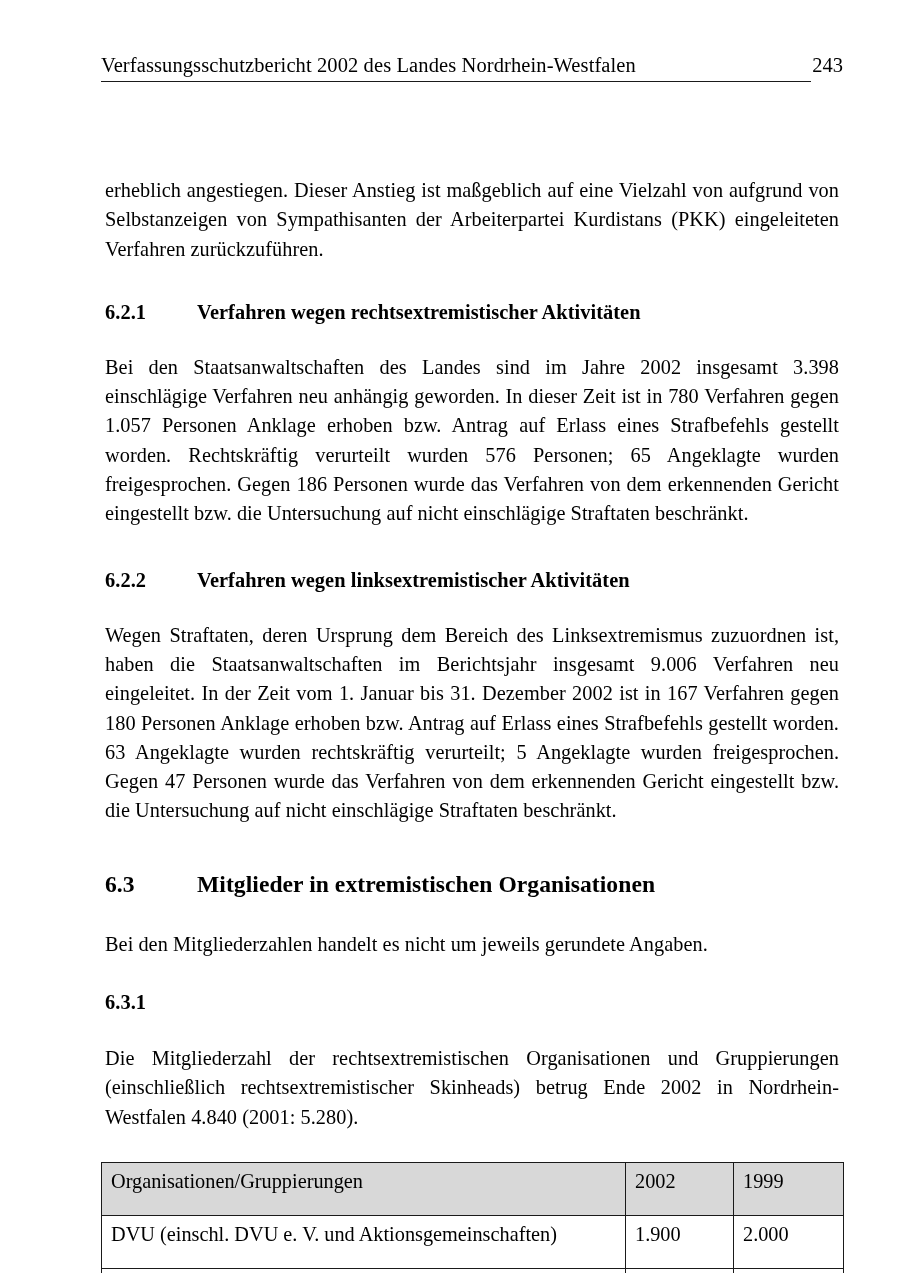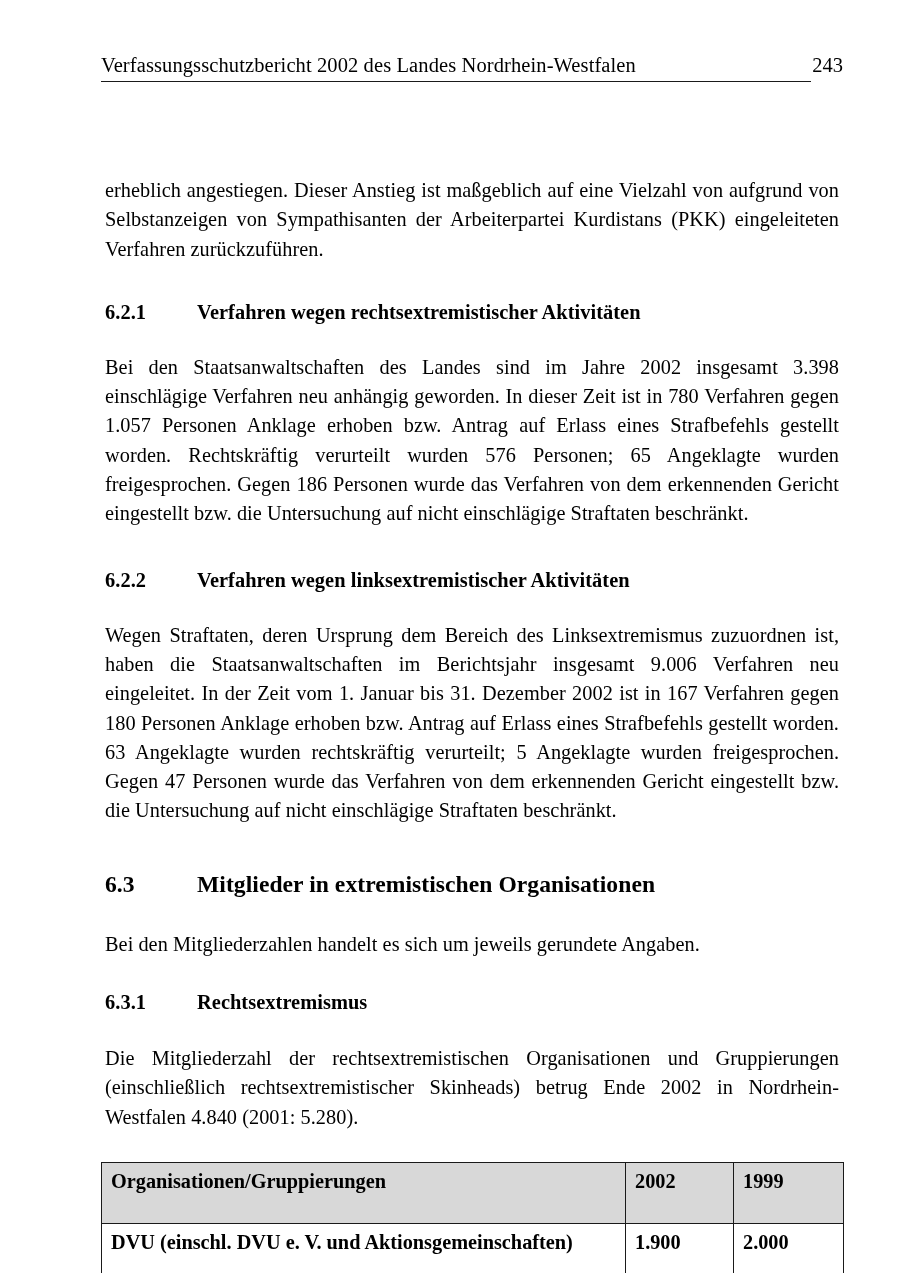--- a/index.html
+++ b/index.html
@@ -113,22 +113,22 @@
     table-layout: fixed;
     font-size: 20.3px;
   }
   table.org-table col.c-name { width: 524px; }
   table.org-table col.c-2002 { width: 108px; }
   table.org-table col.c-2001 { width: 110px; }
 
   table.org-table th,
   table.org-table td {
     border: 1.6px solid #1a1a1a;
-    padding: 5px 9px 29px 9px;
-    font-weight: bold;
+    padding: 5px 9px 21px 9px;
+    font-weight: normal;
     vertical-align: top;
     line-height: 26px;
     height: 42px;
     box-sizing: border-box;
   }
   table.org-table thead th {
     background: #d8d8d8;
   }
   table.org-table th.th-name,
   table.org-table td.td-name {
@@ -178,27 +178,26 @@
 
     <div class="gap-before-63"></div>
 
     <h2 class="sec-heading-major">
       <span class="sec-num">6.3</span>
       <span class="sec-title">Mitglieder in extremistischen Organisationen</span>
     </h2>
 
     <div class="gap-after-63"></div>
 
-    <p class="body-text">Bei den Mitgliederzahlen handelt es sich um jeweils gerundete Angaben.</p>
+    <p class="body-text">Bei den Mitgliederzahlen handelt es nicht um jeweils gerundete Angaben.</p>
 
     <div class="gap-after-631p"></div>
 
     <h3 class="sec-heading">
       <span class="sec-num">6.3.1</span>
-      <span class="sec-title">Rechtsextremismus</span>
     </h3>
 
     <div class="gap-after-6311"></div>
 
     <p class="body-text">Die Mitgliederzahl der rechtsextremistischen Organisationen und Gruppierungen (einschließlich rechtsextremistischer Skinheads) betrug Ende 2002 in Nordrhein-Westfalen 4.840 (2001: 5.280).</p>
 
     <div class="gap-before-table"></div>
 
     <table class="org-table">
       <colgroup>

